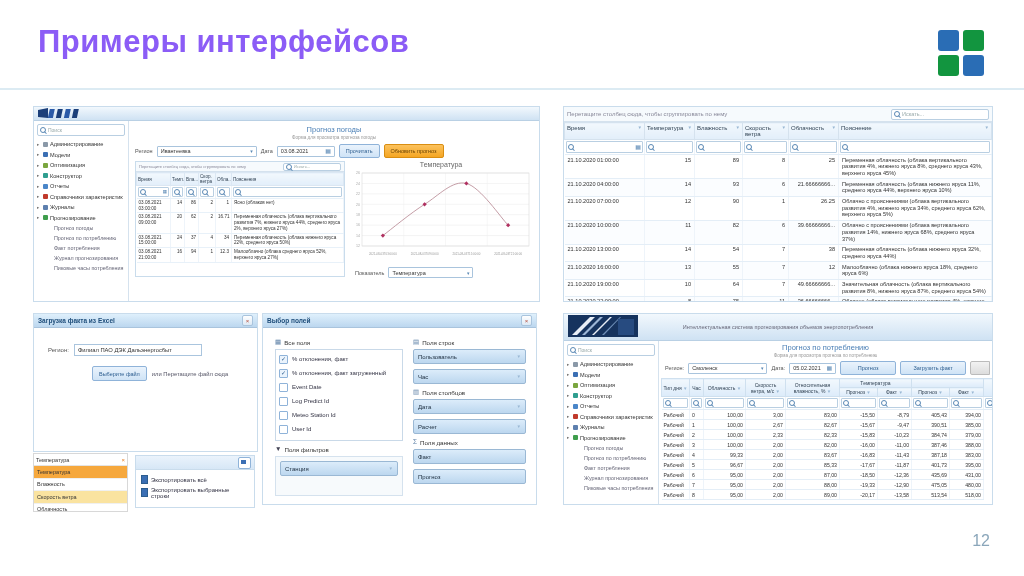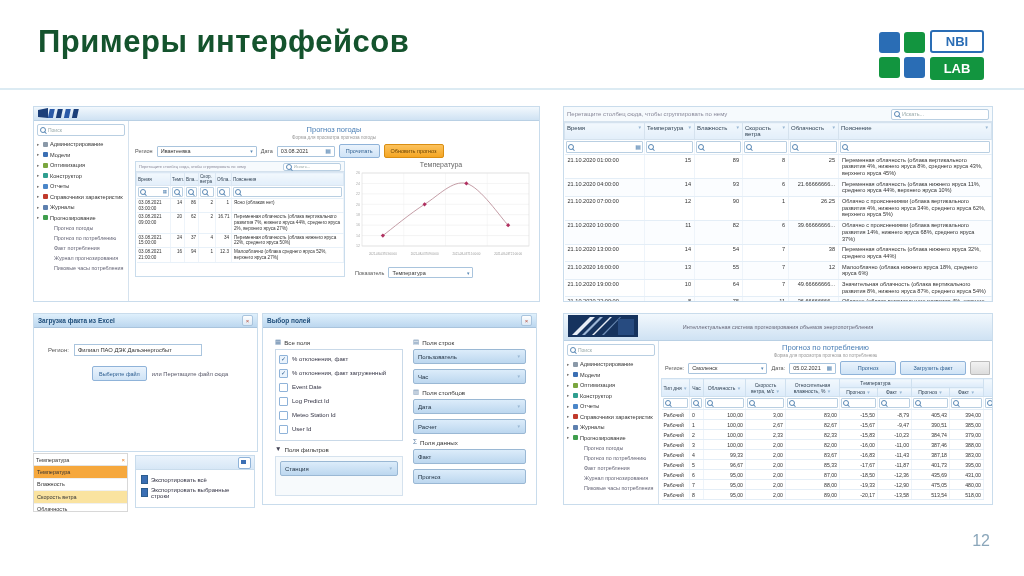--- a/index.html
+++ b/index.html
@@ -1,17 +1,17 @@
 <!DOCTYPE html>
 <html><head>
 <meta charset="utf-8">
 <style>
   html,body{margin:0;padding:0;background:#fff;}
   .slide{position:relative;width:1024px;height:576px;background:#fff;font-family:"Liberation Sans",sans-serif;overflow:hidden;}
-  .slide-title{position:absolute;left:38px;top:24px;font-size:31px;font-weight:800;color:#14532d;letter-spacing:.5px;}
+  .slide-title{position:absolute;left:38px;top:24px;font-size:31px;font-weight:800;color:#8b5cf6;letter-spacing:.5px;}
   .title-rule{position:absolute;left:0;top:88px;width:1024px;height:2px;background:#dcebf3;}
   
   .logo{position:absolute;right:40px;top:30px;display:flex;gap:5px;align-items:center;}
   .logo-squares{display:grid;grid-template-columns:21px 21px;grid-template-rows:21px 21px;gap:4px;}
   .lsq{border-radius:3px;}
   .lsq.b{background:#2a6db5;} .lsq.g{background:#12953f;}
   .logo-text{display:flex;flex-direction:column;gap:4px;}
   .nbi{width:50px;height:19px;border:2px solid #2a6db5;border-radius:3px;color:#2a6db5;font-weight:bold;font-size:13px;display:flex;align-items:center;justify-content:center;background:#fff;}
   .lab{width:50px;height:19px;border:2px solid #12953f;border-radius:3px;background:#12953f;color:#fff;font-weight:bold;font-size:13px;display:flex;align-items:center;justify-content:center;}
   .footer-text{position:absolute;left:38px;bottom:28px;font-size:17px;color:#46789e;}
@@ -129,24 +129,20 @@
 <div class="slide">
   <div class="slide-title">Примеры интерфейсов</div>
   <div class="title-rule"></div>
 
   <div class="logo">
     <div class="logo-squares">
       <span class="lsq b"></span>
       <span class="lsq g"></span>
       <span class="lsq g"></span>
       <span class="lsq b"></span>
-    </div>
-    <div class="logo-text">
-      <div class="nbi">NBI</div>
-      <div class="lab">LAB</div>
     </div>
   </div>
 
   <div class="panel" id="panelA">
     <div class="banner">
       <svg width="56" height="11" viewBox="0 0 56 11">
         <polygon points="0,2 10,0 10,10 0,9" fill="#1b3f7a"></polygon>
         <rect x="12" y="1" width="5" height="9" fill="#2a5aa8" transform="skewX(-12)"></rect>
         <rect x="20" y="1" width="5" height="9" fill="#1b3f7a" transform="skewX(-12)"></rect>
         <rect x="28" y="1" width="5" height="9" fill="#2a5aa8" transform="skewX(-12)"></rect>

